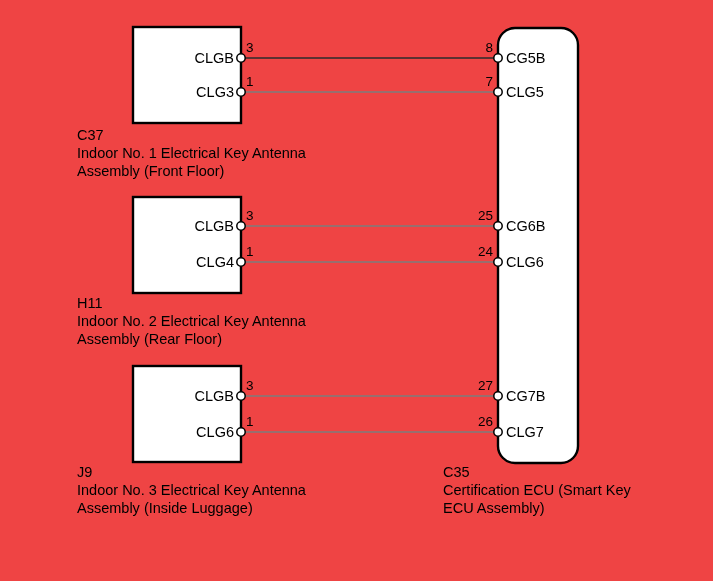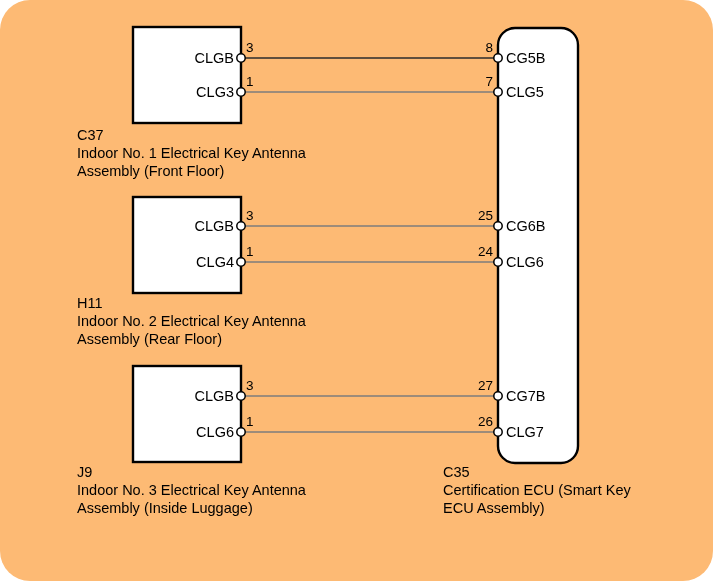--- a/index.html
+++ b/index.html
@@ -9,23 +9,22 @@
     background: #ffffff;
   }
   body {
     font-family: "Liberation Sans", sans-serif;
     color: #000000;
   }
   #diagram-root {
     position: relative;
     width: 713px;
     height: 581px;
-    background: #fdba74;
+    background: #ef4444;
     overflow: hidden;
-    border-radius: 30px;
   }
   svg#wiring-svg {
     position: absolute;
     left: 0;
     top: 0;
     width: 713px;
     height: 581px;
   }
   .conn-box {
     fill: #ffffff;

